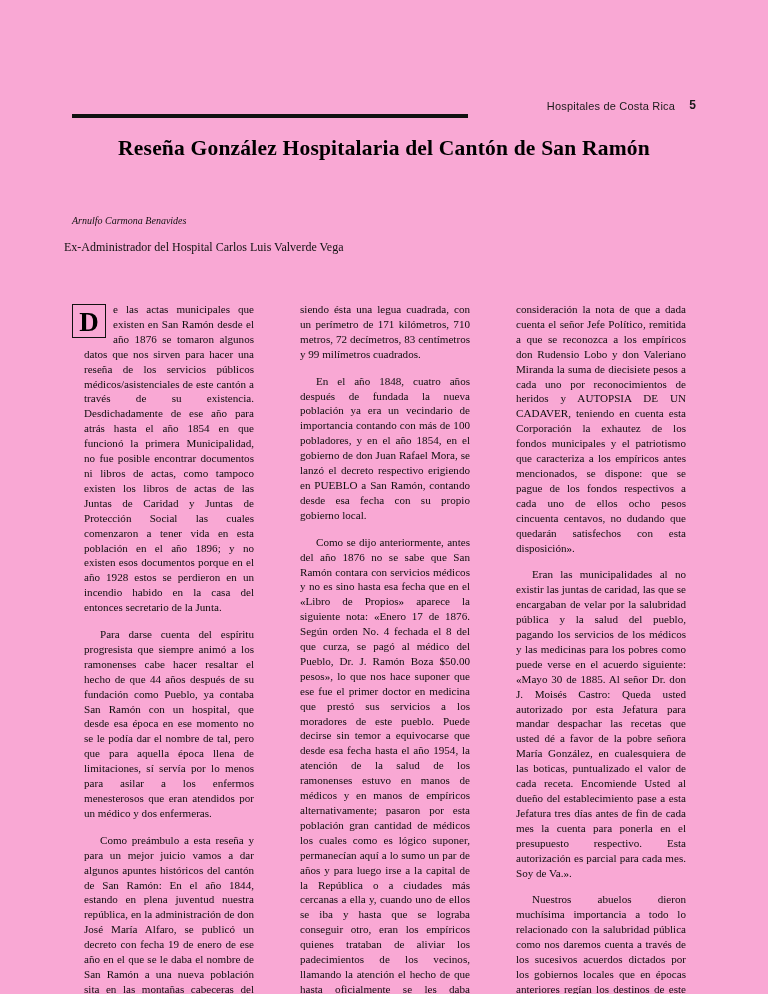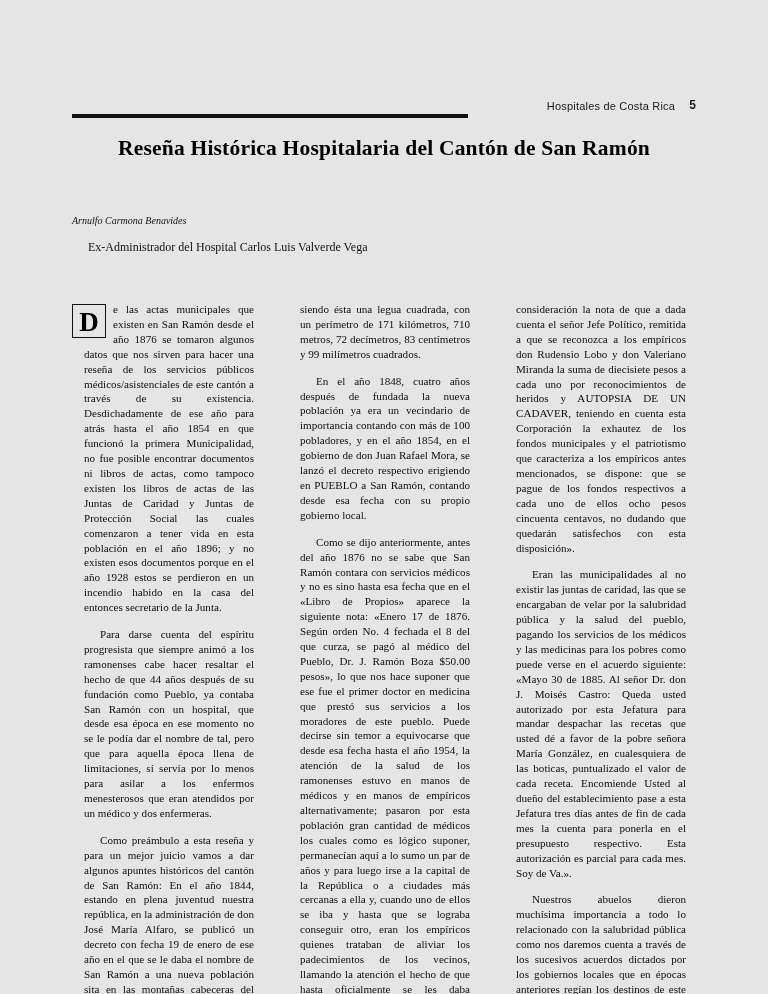--- a/index.html
+++ b/index.html
@@ -13,21 +13,21 @@
     font-family: "Liberation Serif", serif;
     color: #000000;
     position: relative;
     overflow: hidden;
   }
   .page {
     position: absolute;
     left: 0; top: 0;
     width: 768px;
     height: 994px;
-    background: #e5e5e5;
+    background: #f9a8d4;
   }
   
   .running-head {
     position: absolute;
     left: 72px;
     top: 98px;
     width: 624px;
     display: flex;
     align-items: flex-end;
     justify-content: flex-end;
@@ -70,21 +70,21 @@
     position: absolute;
     left: 72px;
     top: 215px;
     font-family: "Liberation Serif", serif;
     font-style: italic;
     font-size: 10px;
     color: #111;
   }
   .author-role {
     position: absolute;
-    left: 88px;
+    left: 64px;
     top: 240px;
     font-family: "Liberation Serif", serif;
     font-size: 12px;
     color: #111;
   }
   
   .columns {
     position: absolute;
     left: 72px;
     top: 290px;
@@ -135,21 +135,21 @@
 
 <div class="page">
 
   <div class="running-head">
     <span class="rh-title">Hospitales de Costa Rica</span>
     <span class="rh-page">5</span>
   </div>
 
   <div class="rule"></div>
 
-  <h1 class="doc-title">Reseña Histórica Hospitalaria del Cantón de San Ramón</h1>
+  <h1 class="doc-title">Reseña González Hospitalaria del Cantón de San Ramón</h1>
 
   <div class="author">Arnulfo Carmona Benavides</div>
   <div class="author-role">Ex-Administrador del Hospital Carlos Luis Valverde Vega</div>
 
   <div class="columns">
 
     <div class="col">
       <div class="dropcap-wrap">
         <span class="dropcap">D</span>
         <p class="after-drop">e las actas municipales que existen en San Ramón desde el año 1876 se tomaron algunos datos que nos sirven para hacer una reseña de los servicios públicos médicos/asistenciales de este cantón a través de su existencia. Desdichadamente de ese año para atrás hasta el año 1854 en que funcionó la primera Municipalidad, no fue posible encontrar documentos ni libros de actas, como tampoco existen los libros de actas de las Juntas de Caridad y Juntas de Protección Social las cuales comenzaron a tener vida en esta población en el año 1896; y no existen esos documentos porque en el año 1928 estos se perdieron en un incendio habido en la casa del entonces secretario de la Junta.</p>

